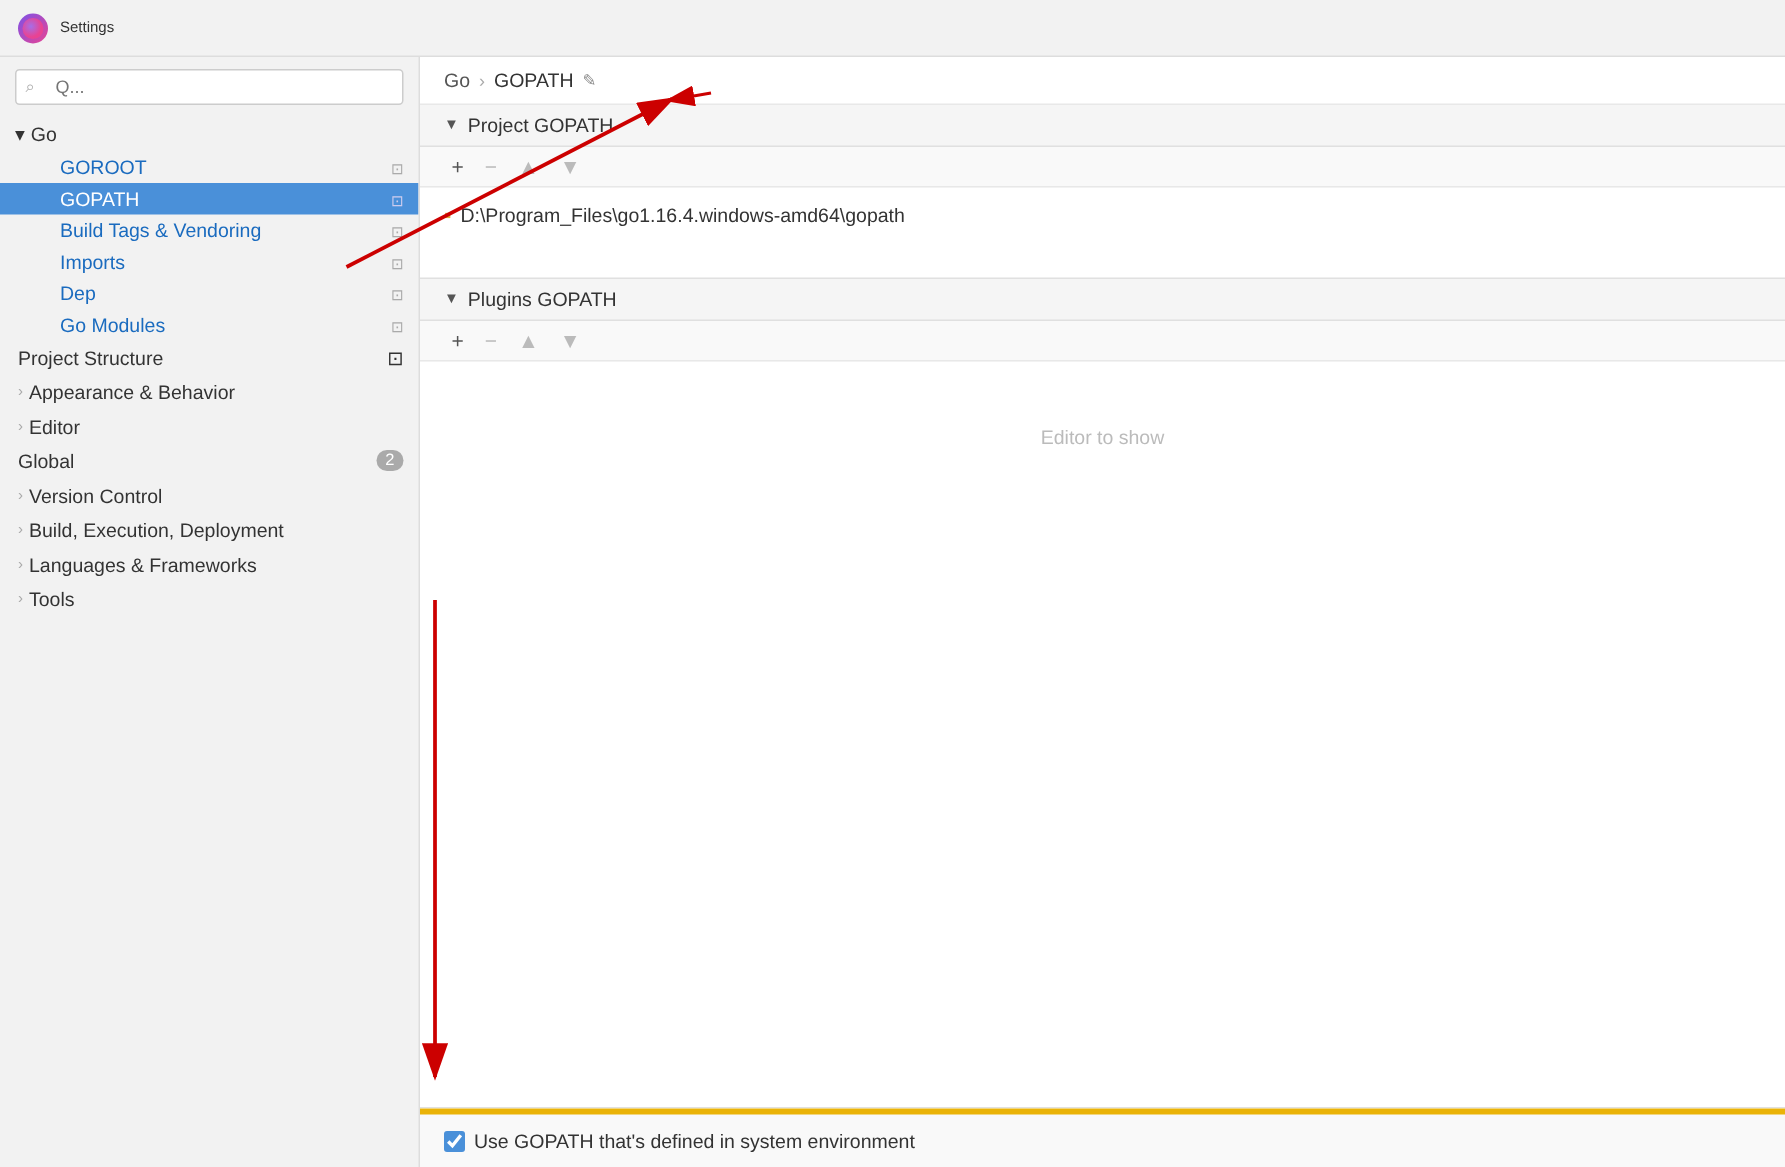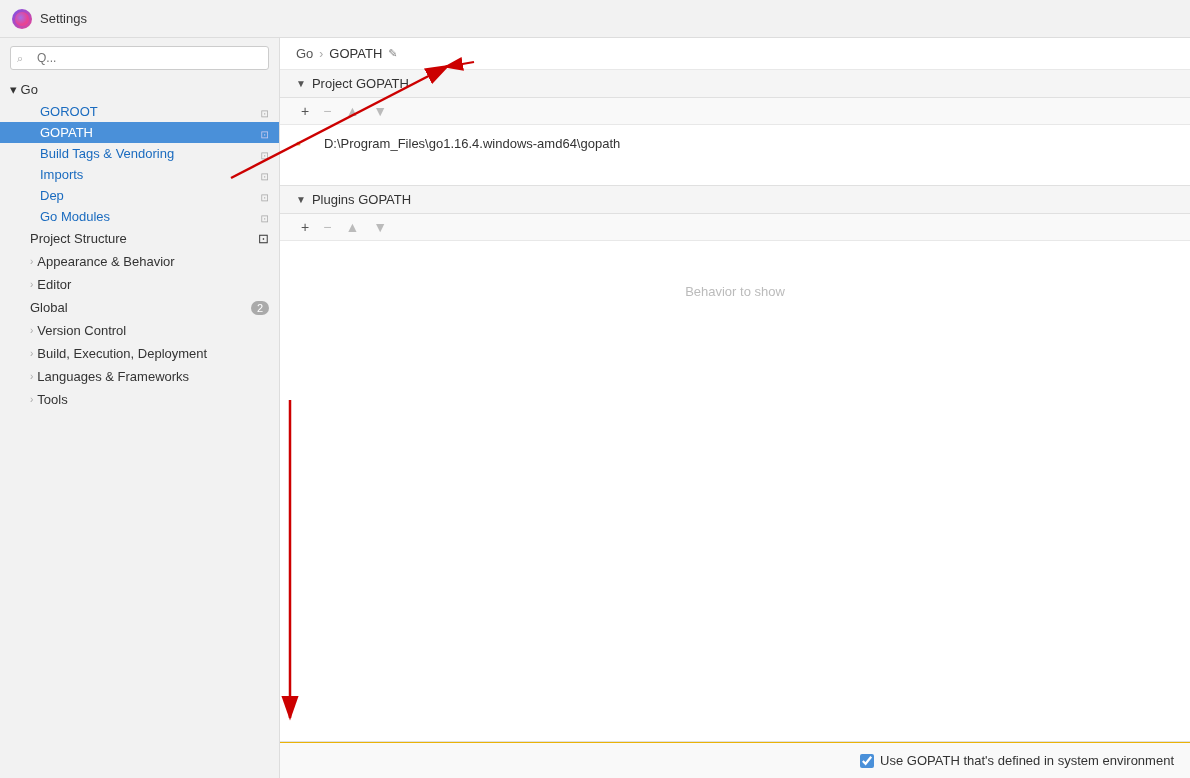--- a/index.html
+++ b/index.html
@@ -27,21 +27,21 @@
       width: 20px;
       height: 20px;
       margin-right: 8px;
       border-radius: 50%;
       background: linear-gradient(135deg, #7c52e8, #e84393);
       display: flex; align-items: center; justify-content: center;
       font-size: 10px; color: white; font-weight: bold;
     }
 
     .title-bar-title {
-      font-size: 13px;
+      font-size: 10px;
       color: #333;
     }
 
     .main-container {
       display: flex;
       flex: 1;
       overflow: hidden;
     }
 
     
@@ -101,26 +101,26 @@
     .nav-item .nav-item-icon {
       font-size: 10px;
       color: #aaa;
     }
 
     .nav-item.active .nav-item-icon {
       color: #cce;
     }
 
     .nav-top-item {
-      padding: 4px 10px 4px 30px;
+      padding: 4px 10px 4px 12px;
       font-size: 13px;
       color: #333;
       cursor: pointer;
       display: flex;
-      align-items: center;
+      align-items: flex-start;
       justify-content: space-between;
     }
 
     .nav-top-item .badge {
       background: #aaa;
       color: white;
       border-radius: 10px;
       padding: 1px 6px;
       font-size: 11px;
     }
@@ -230,21 +230,21 @@
 
     .gopath-list {
       min-height: 60px;
       padding: 6px 0;
     }
 
     .gopath-entry {
       padding: 4px 16px;
       display: flex;
       align-items: center;
-      gap: 23px;
+      gap: 6px;
       font-size: 13px;
       color: #333;
     }
 
     .folder-icon {
       color: #dcb044;
       font-size: 14px;
     }
 
     .gopath-empty {
@@ -252,25 +252,24 @@
       display: flex;
       align-items: center;
       justify-content: center;
       color: #bbb;
       font-size: 13px;
     }
 
     .content-footer {
       padding: 10px 16px;
       background: #f9f9f9;
-      border-top: 1px solid #eab308;
+      border-top: 4px solid #eab308;
       display: flex;
       flex-direction: column;
       gap: 6px;
-      align-items: flex-end;
     }
 
     .checkbox-row {
       display: flex;
       align-items: center;
       gap: 6px;
       font-size: 13px;
       color: #333;
     }
 
@@ -477,21 +476,21 @@
               <span class="section-triangle">▼</span>
               <span>Plugins GOPATH</span>
             </div>
             <div class="gopath-toolbar">
               <button class="toolbar-btn">+</button>
               <button class="toolbar-btn disabled">−</button>
               <button class="toolbar-btn disabled">▲</button>
               <button class="toolbar-btn disabled">▼</button>
             </div>
             <div class="gopath-empty">
-              <span>Behavior to show</span>
+              <span>Editor to show</span>
             </div>
           </div>
 
         </div>
 
         <div class="content-footer">
           <div class="checkbox-row">
             <input type="checkbox" class="checkbox-input" checked="" style="">
             <label>Use GOPATH that's defined in system environment</label>
           </div>

